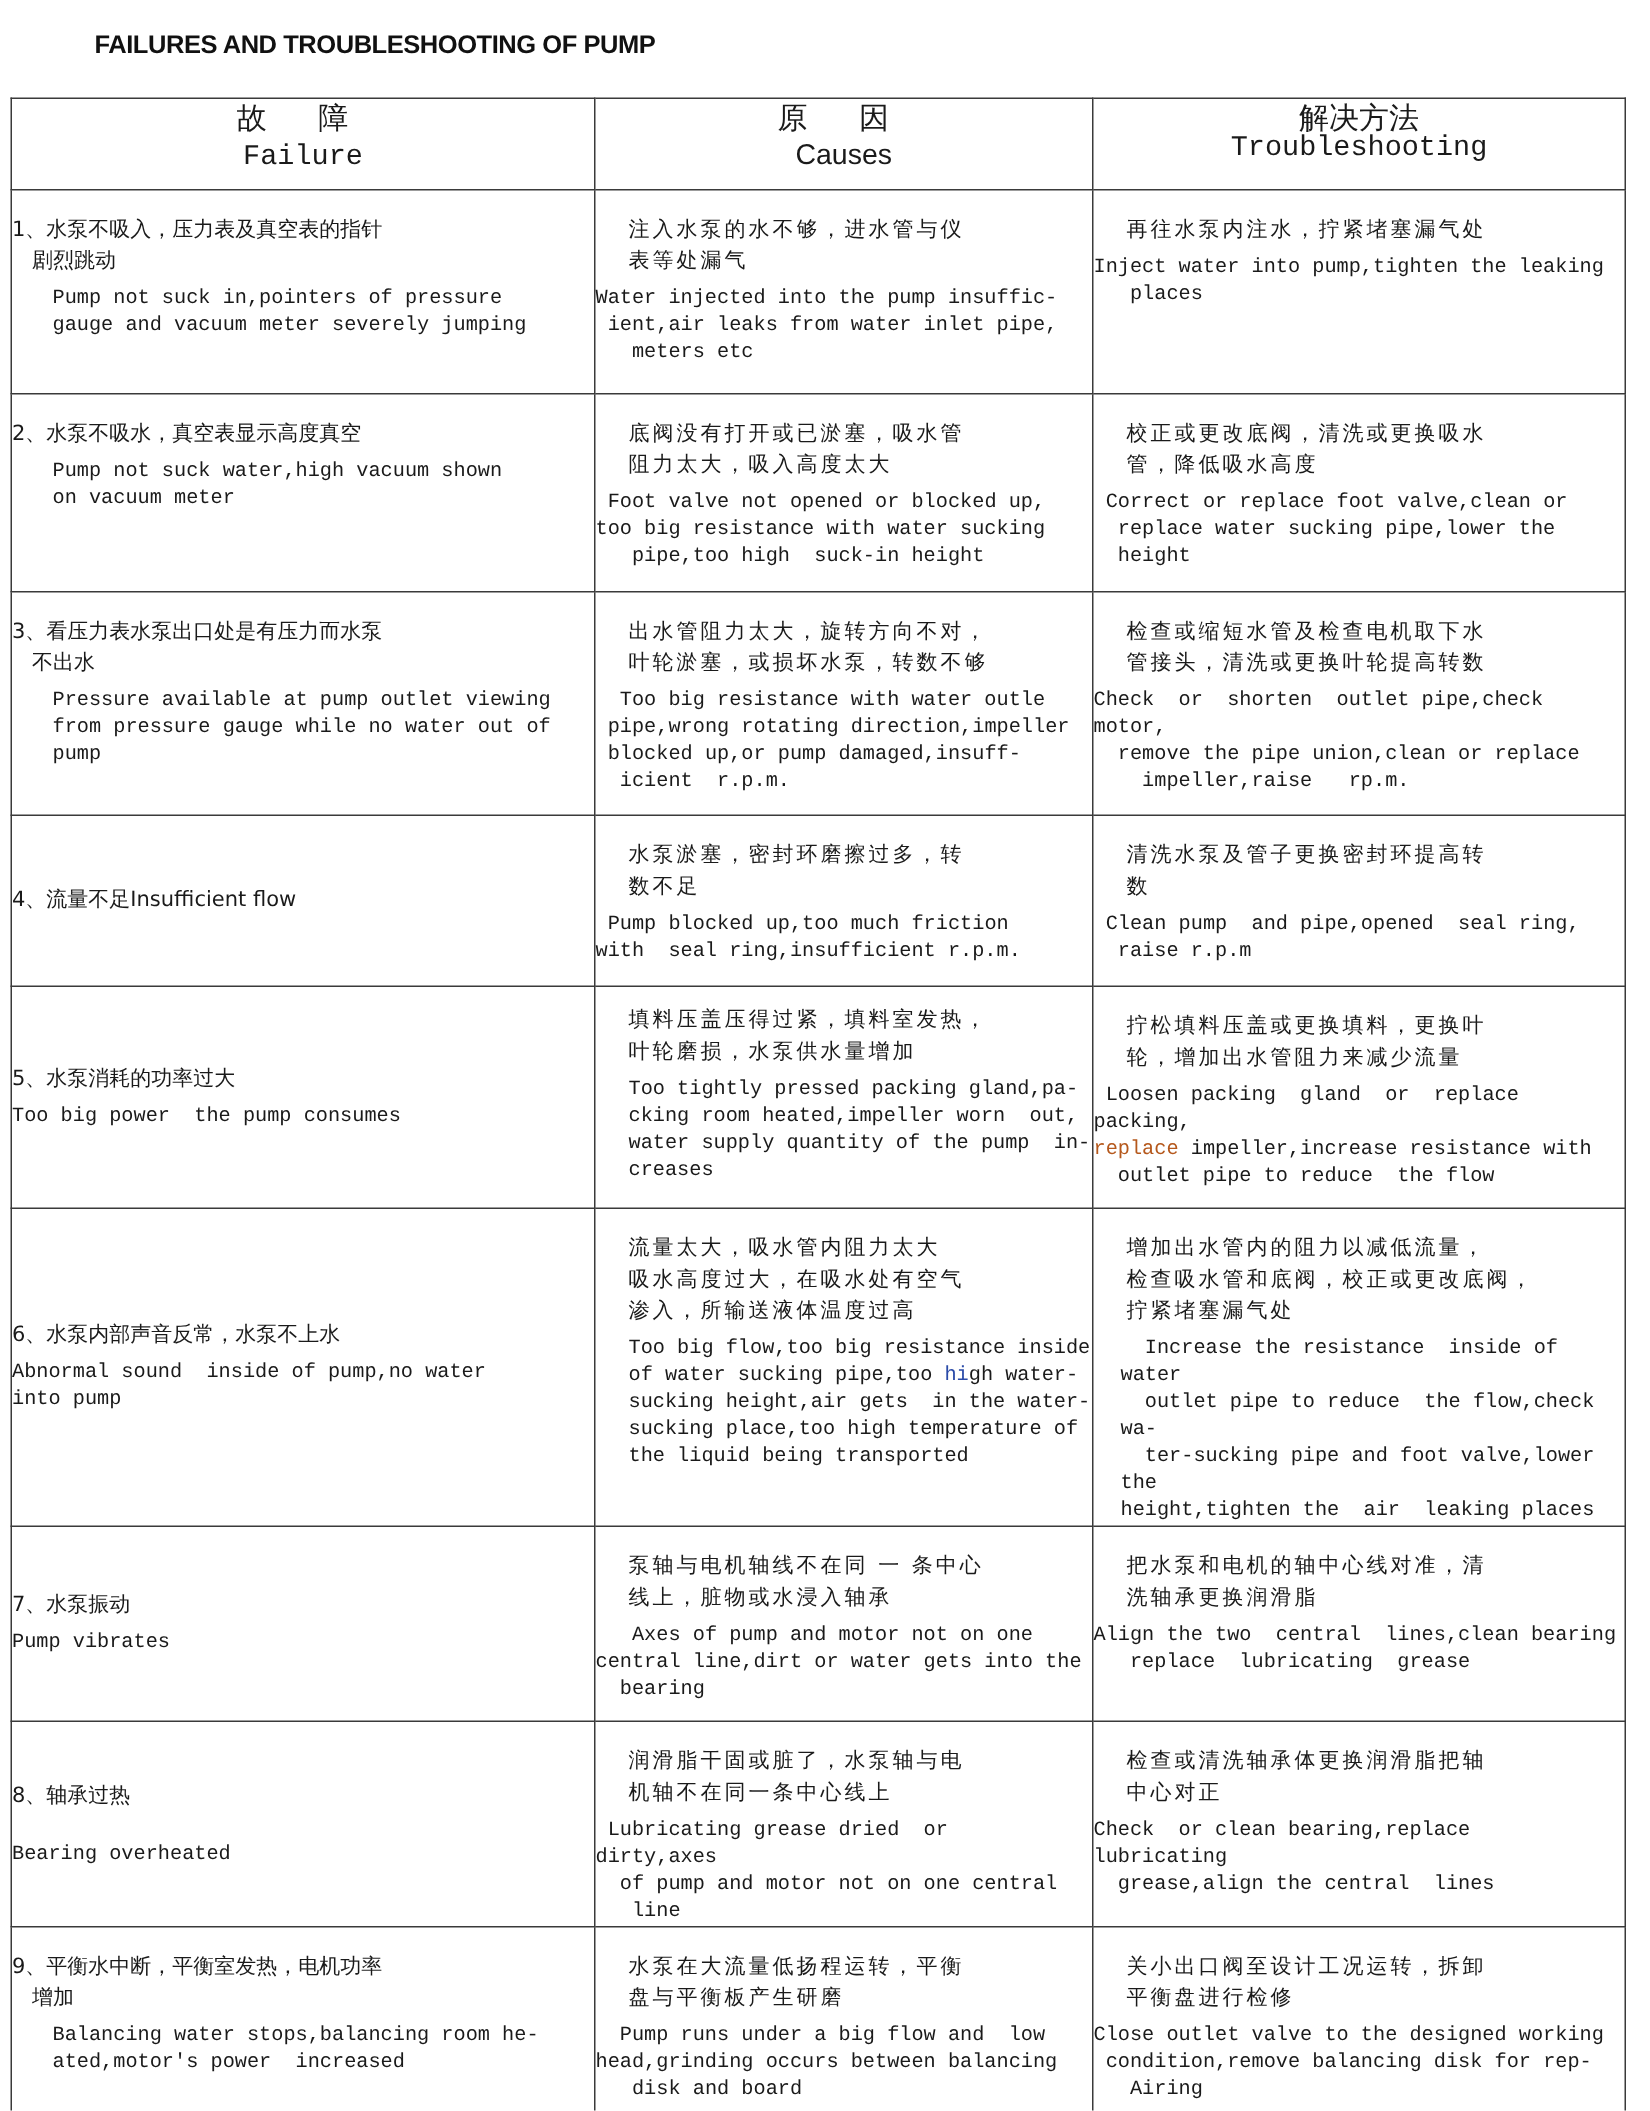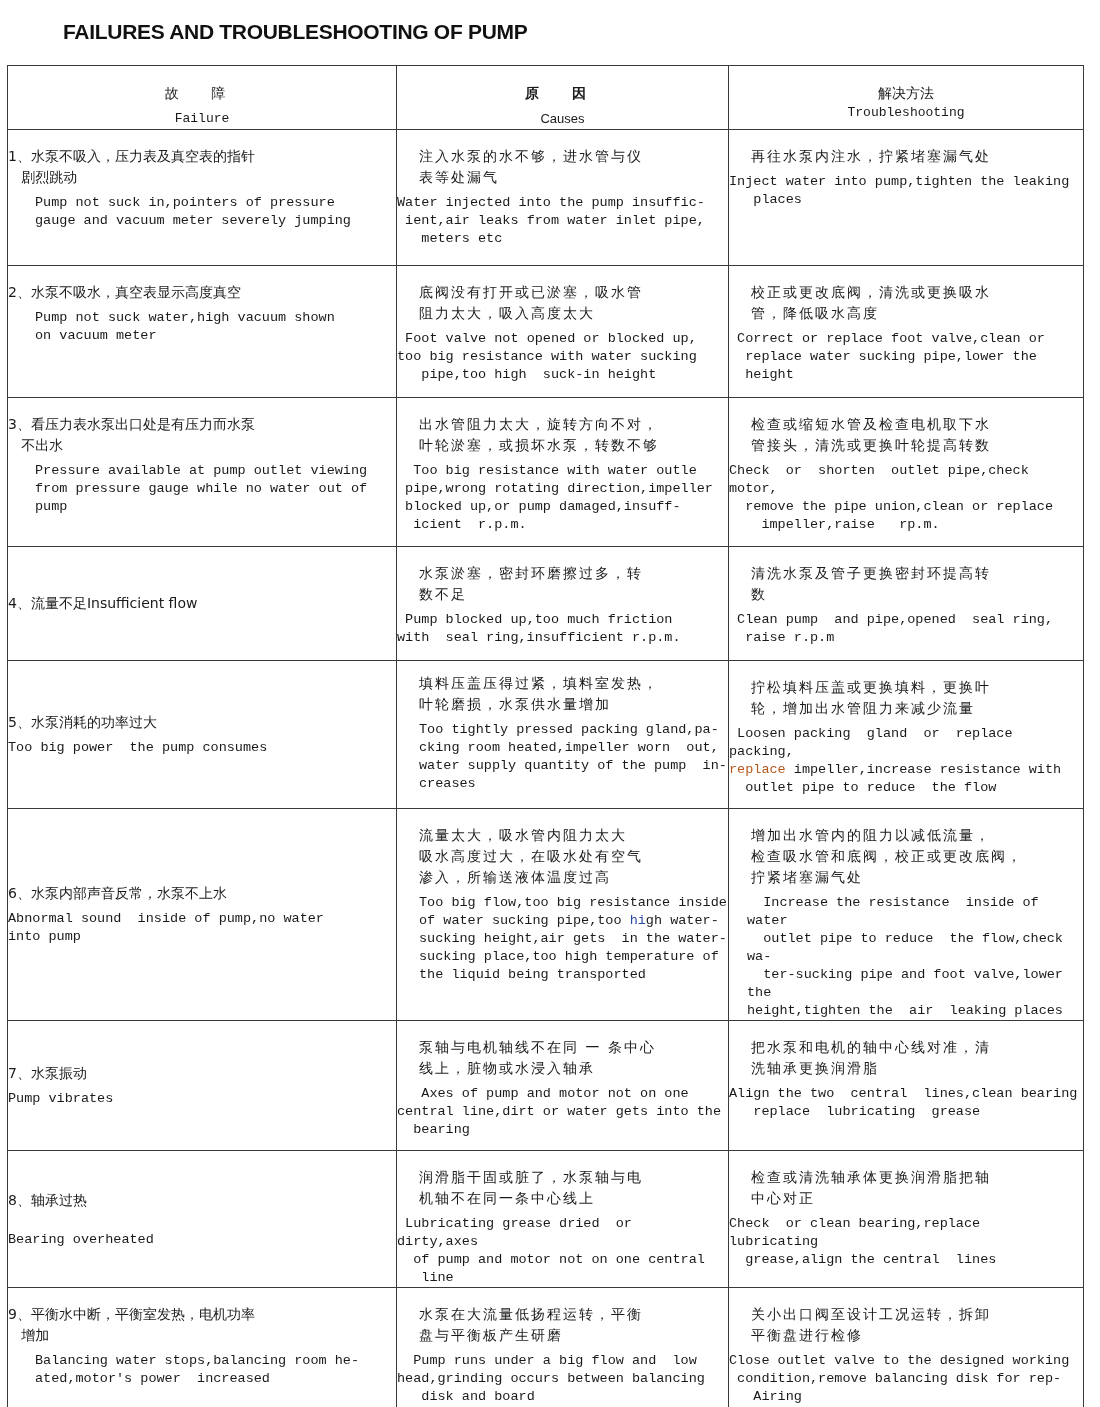--- a/index.html
+++ b/index.html
@@ -1,25 +1,25 @@
 <!DOCTYPE html>
 <html><head>
 <meta charset="utf-8">
 <style>
   html, body { margin:0; padding:0; background:#ffffff; }
   body { width:1100px; height:1407px; position:relative; overflow:hidden; color:#1a1a1a; }
   .title-row { position:absolute; left:27px; top:20px; height:34px; display:flex; align-items:baseline; }
   .title-cn { font-family:"DejaVu Sans", sans-serif; font-weight:bold; font-size:24px; letter-spacing:0px; color:#111; }
-  .title-en { font-family:"Liberation Sans", sans-serif; font-weight:bold; font-size:21px; margin-left:36px; color:#111; letter-spacing:-0.3px; }
+  .title-en { font-family:"Liberation Sans", sans-serif; font-weight:bold; font-size:17px; margin-left:36px; color:#111; letter-spacing:-0.3px; }
   table.grid { position:absolute; left:7px; top:65px; width:1076px; border-collapse:collapse; table-layout:fixed; }
   table.grid td { border:1.5px solid #3a3a3a; vertical-align:top; padding:0; }
   col.c1 { width:389px; } col.c2 { width:332px; } col.c3 { width:355px; }
   .hdr td { height:60px; text-align:center; vertical-align:middle; }
-  .hdr .cn { font-family:"DejaVu Sans", sans-serif; font-size:14px; letter-spacing:14px; line-height:20px; margin-top:17px; }
-  .hdr .en { font-family:"Liberation Mono", monospace; font-size:13px; line-height:20px; margin-top:6px; }
+  .hdr .cn { font-family:"DejaVu Sans", sans-serif; font-size:20px; letter-spacing:14px; line-height:20px; margin-top:2px; }
+  .hdr .en { font-family:"Liberation Mono", monospace; font-size:19px; line-height:20px; margin-top:6px; }
   .cell { padding:16px 0 0 0; }
   .cn-text { font-family:"DejaVu Sans", sans-serif; font-size:14px; line-height:21px; color:#1a1a1a; }
   .en-text { font-family:"Liberation Mono", monospace; font-size:13.5px; line-height:18px; color:#1a1a1a; margin-top:6px; white-space:pre-wrap; }
   .fail { padding-left:33px; }
   .fail .cn-text { white-space:pre-wrap; }
   .fail .en-text { padding-left:27px; }
   .cause { padding-left:10px; padding-right:4px; }
   .cause .cn-text, .fix .cn-text { padding-left:22px; letter-spacing:2px; white-space:pre-wrap; }
   .fix { padding-left:10px; padding-right:4px; }
   .hl-orange { color:#b5581c; }
@@ -38,21 +38,21 @@
       <col class="c2">
       <col class="c3">
     </colgroup>
   <tbody>
       <tr class="hdr">
     <td>
       <div class="cn">故 障</div>
       <div class="en">Failure</div>
     </td>
     <td>
-      <div class="cn" style="font-weight:bold">原 因</div>
+      <div class="cn" style="font-weight:normal">原 因</div>
       <div class="en" style="font-family:'Liberation Sans',sans-serif">Causes</div>
     </td>
     <td>
       <div class="cn" style="letter-spacing:0">解决方法</div>
       <div class="en" style="margin-top:0">Troubleshooting</div>
     </td>
   </tr>
 
   <tr style="height:136px">
     <td class="fail">

